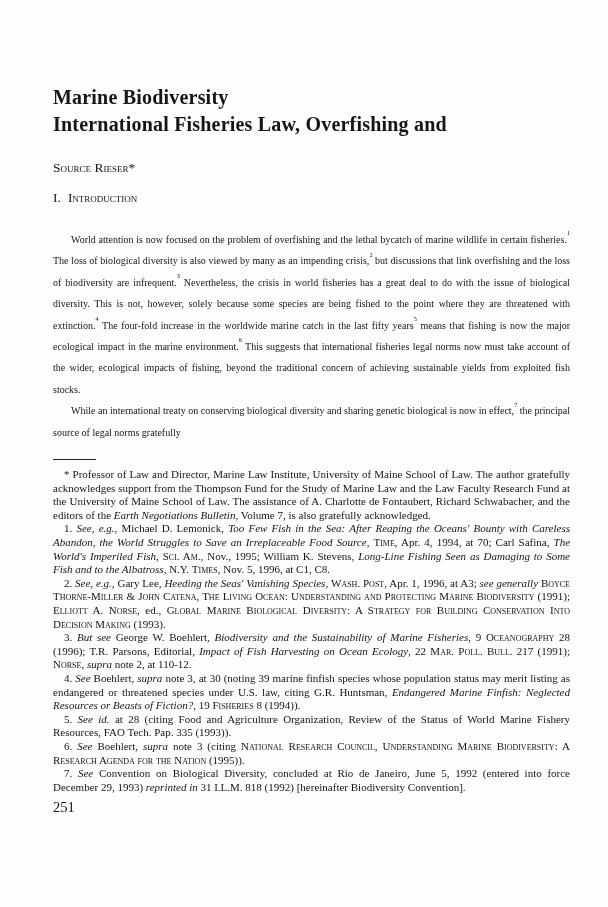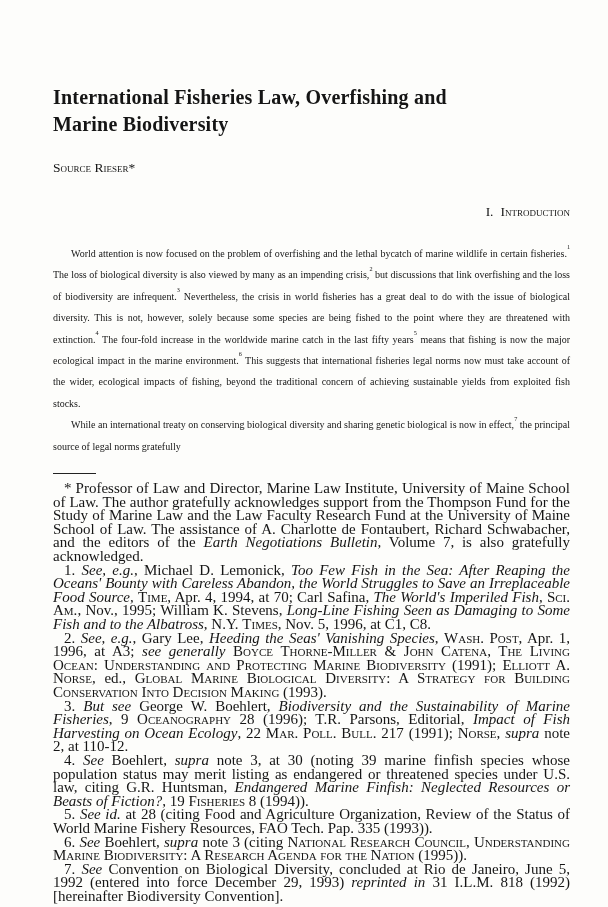--- a/index.html
+++ b/index.html
@@ -10,40 +10,40 @@
     background: #fdfdfb;
     color: #151515;
     font-family: "Liberation Serif", serif;
     padding: 84px 38px 0 53px;
     overflow: hidden;
   }
   h1.title { margin: 0; font-size: 20px; font-weight: bold; line-height: 27px; letter-spacing: .2px; }
   h1.title .tl { display: block; }
   .author { margin-top: 22px; font-size: 13.5px; }
   .sc { font-variant: small-caps; }
-  .heading { margin-top: 28px; text-align: right; font-size: 13.5px; }
+  .heading { margin-top: 14px; text-align: left; font-size: 13.5px; }
   .heading .gap { margin-left: 7px; }
   .bodytext { margin-top: 23px; font-size: 10px; line-height: 21.4px; text-align: justify; }
   .bodytext p { margin: 0; text-indent: 18px; }
   sup.fnref { font-size: 0.62em; line-height: 0; position: relative; top: -0.55em; }
   .it { font-style: italic; }
   .fnsep { width: 43px; border-top: 1.6px solid #222; margin-top: 16px; }
-  .footnotes { margin-top: 8px; font-size: 15px; line-height: 13.6px; text-align: justify; }
+  .footnotes { margin-top: 8px; font-size: 11px; line-height: 13.6px; text-align: justify; }
   .footnotes p { margin: 0; text-indent: 11px; }
   .pageno { margin-top: 5px; text-align: left; font-size: 14.5px; }
 </style>
 </head>
 <body>
 
 <div class="page">
 
   <header>
     <h1 class="title">
+      <span class="tl">Marine Biodiversity</span>
       <span class="tl">International Fisheries Law, Overfishing and</span>
-      <span class="tl">Marine Biodiversity</span>
     </h1>
     <div class="author"><span class="sc">Source Rieser</span><span>*</span></div>
   </header>
 
   <div class="heading">
     <span>I.</span><span class="sc gap">Introduction</span>
   </div>
 
   <main class="bodytext">
     <p><span>World attention is now focused on the problem of overfishing and the lethal bycatch of marine wildlife in certain fisheries.</span><sup class="fnref">1</sup><span> The loss of biological diversity is also viewed by many as an impending crisis,</span><sup class="fnref">2</sup><span> but discussions that link overfishing and the loss of biodiversity are infrequent.</span><sup class="fnref">3</sup><span> Nevertheless, the crisis in world fisheries has a great deal to do with the issue of biological diversity. This is not, however, solely because some species are being fished to the point where they are threatened with extinction.</span><sup class="fnref">4</sup><span> The four-fold increase in the worldwide marine catch in the last fifty years</span><sup class="fnref">5</sup><span> means that fishing is now the major ecological impact in the marine environment.</span><sup class="fnref">6</sup><span> This suggests that international fisheries legal norms now must take account of the wider, ecological impacts of fishing, beyond the traditional concern of achieving sustainable yields from exploited fish stocks.</span></p>

